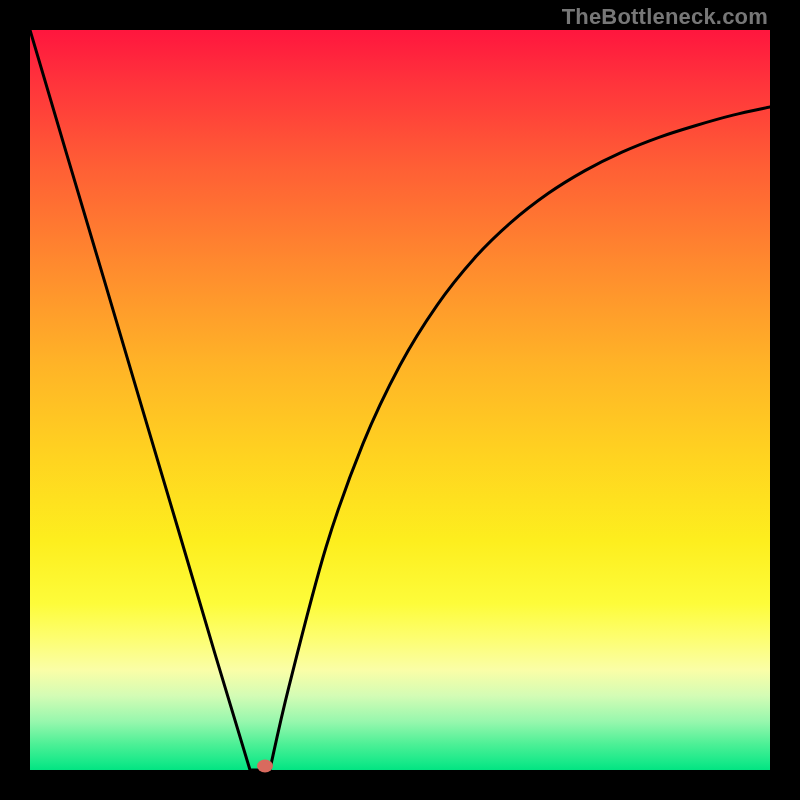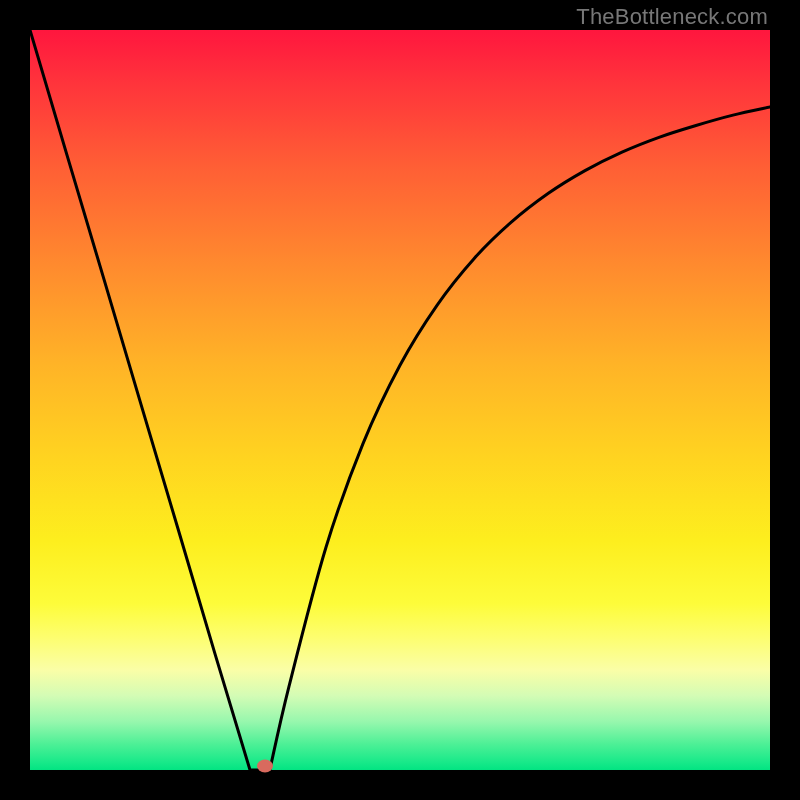--- a/index.html
+++ b/index.html
@@ -33,21 +33,21 @@
       #4df096 96.5%,
       #17e989 99%,
       #02e482 100%);
   }
   .attribution {
     position: absolute;
     top: 4px;
     right: 32px;
     color: #777;
     font-size: 22px;
-    font-weight: 400;
+    font-weight: 700;
     letter-spacing: 0.2px;
   }
   svg.curve {
     position: absolute;
     left: 0;
     top: 0;
     width: 740px;
     height: 740px;
   }
   .dot {

